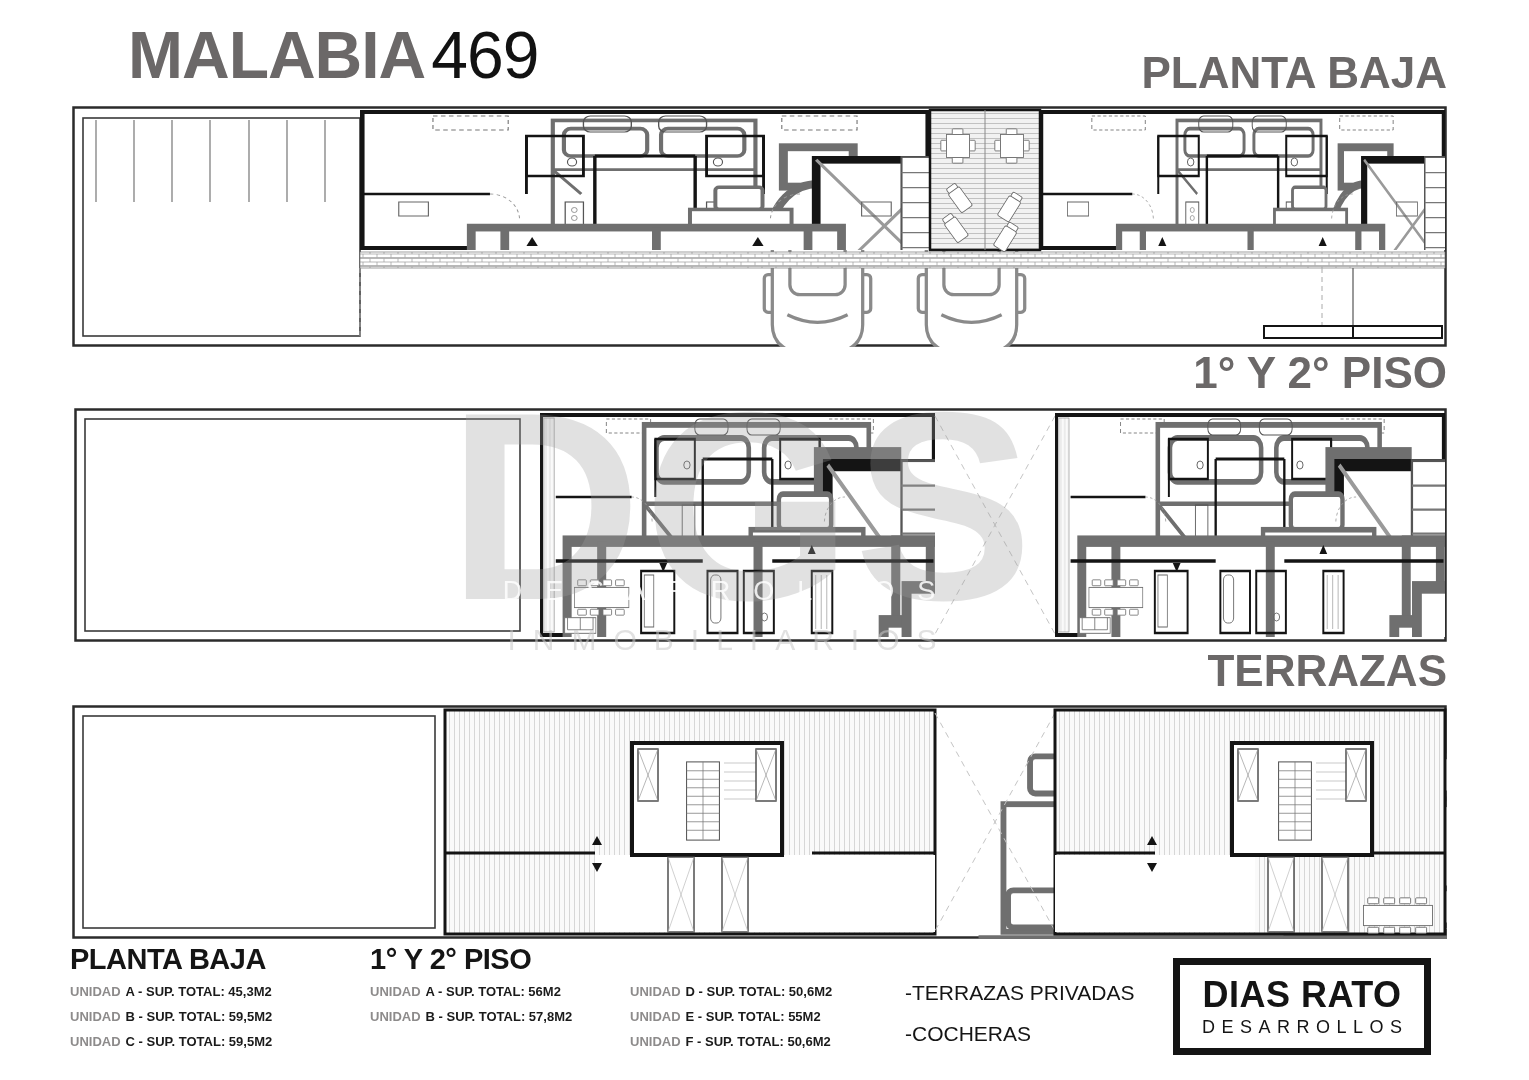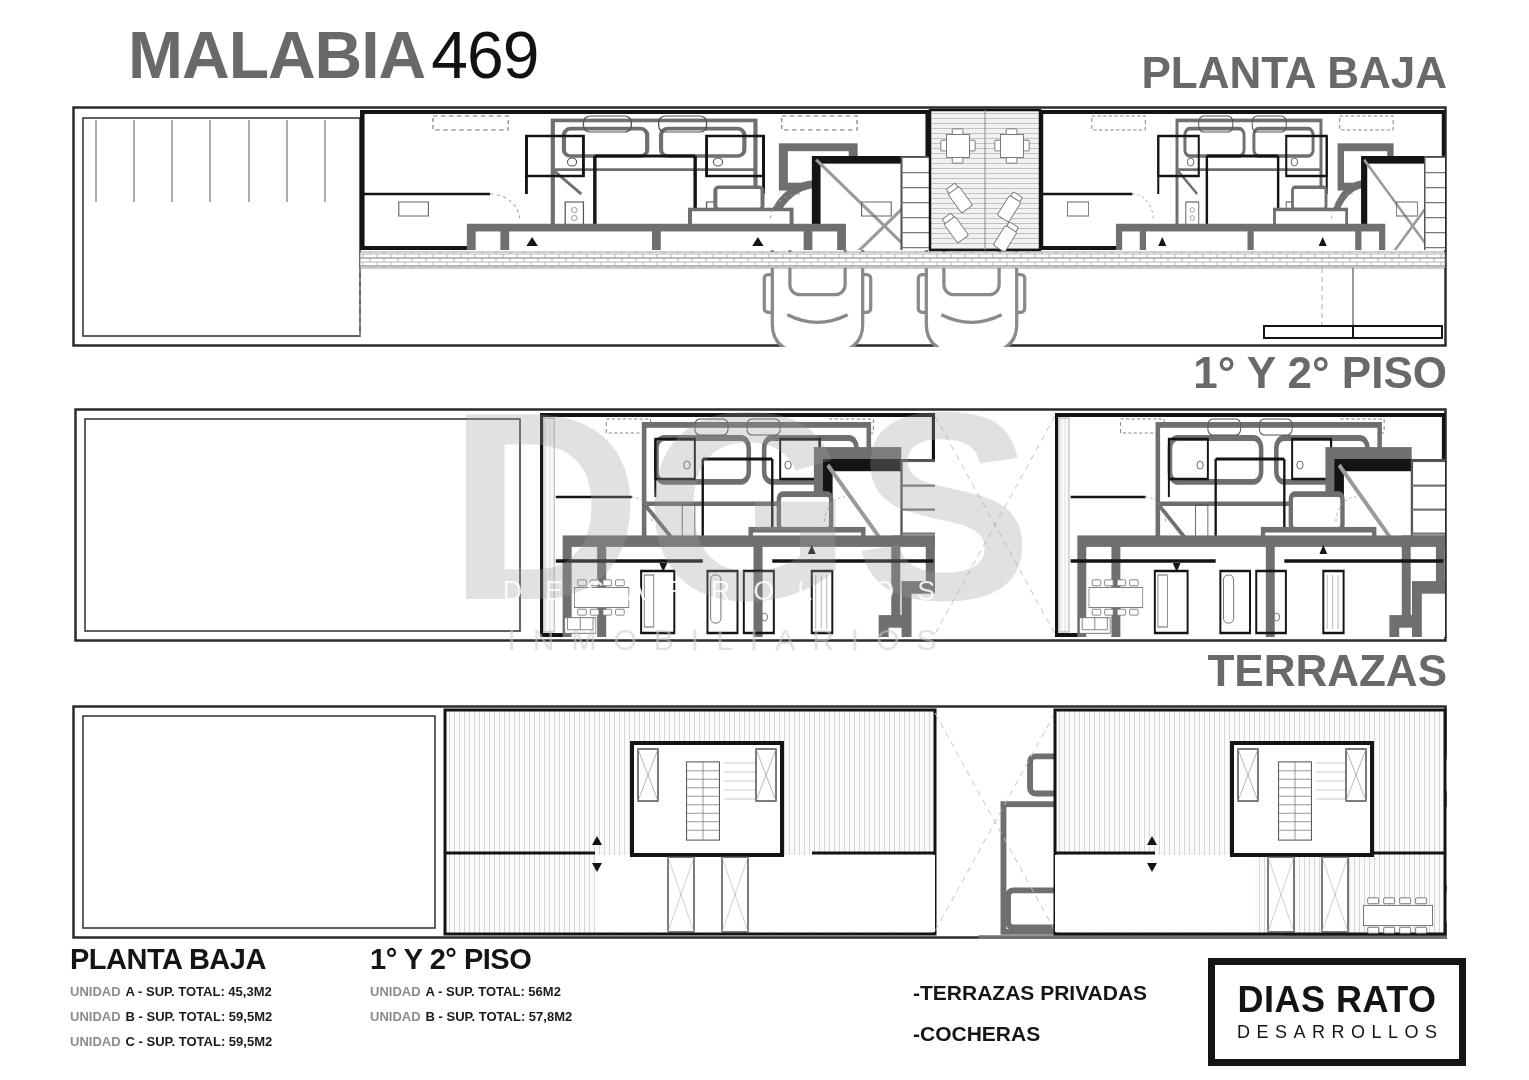--- a/index.html
+++ b/index.html
@@ -18,24 +18,24 @@
   .wm-big{font-size:268px;font-weight:700;color:#9d9d9d;opacity:.30;line-height:232px;letter-spacing:2px;}
   .wm-mid{margin-top:-46px;font-size:27px;letter-spacing:23px;color:#ffffff;opacity:.85;font-weight:400;white-space:nowrap;}
   .wm-bot{margin-top:16px;font-size:30px;letter-spacing:17px;color:#c9c9c9;opacity:.55;font-weight:400;white-space:nowrap;}
   
   .legend-col{position:absolute;top:944px;}
   .lhead{font-size:29px;font-weight:800;color:#151515;line-height:31px;margin-bottom:4px;white-space:nowrap;letter-spacing:-.5px;}
   .lhead-spacer{height:35px;}
   .lrow{font-size:13px;font-weight:700;line-height:25px;white-space:nowrap;}
   .lpre{color:#8d8b8b;margin-right:5px;}
   .ldet{color:#1a1a1a;}
-  .lnotes{position:absolute;left:905px;top:972px;font-size:21px;font-weight:700;color:#151515;line-height:41px;margin-left:8px;}
+  .lnotes{position:absolute;left:905px;top:972px;font-size:21px;font-weight:400;color:#151515;line-height:41px;}
   .lnote-row{white-space:nowrap;}
   
-  .logo-box{position:absolute;left:1208px;top:958px;width:258px;height:108px;border:7px solid #141414;
+  .logo-box{position:absolute;left:1173px;top:958px;width:258px;height:97px;border:7px solid #141414;
             box-sizing:border-box;background:#fff;display:flex;flex-direction:column;align-items:center;justify-content:center;}
   .logo1{font-size:36px;font-weight:800;color:#141414;line-height:38px;letter-spacing:.5px;}
   .logo2{font-size:18px;font-weight:500;color:#141414;letter-spacing:6.5px;text-indent:6.5px;margin-top:3px;}
 </style>
 </head>
 <body>
 
 <svg width="0" height="0" style="position:absolute" aria-hidden="true">
 <defs>
   <pattern id="brick" width="14" height="8" patternUnits="userSpaceOnUse">
@@ -386,20 +386,26 @@
     <div class="lrow"><span class="lpre">UNIDAD</span><span class="ldet">B - SUP. TOTAL: 59,5M2</span></div>
     <div class="lrow"><span class="lpre">UNIDAD</span><span class="ldet">C - SUP. TOTAL: 59,5M2</span></div>
   </div>
 
   <div class="legend-col" style="left:370px">
     <div class="lhead">1° Y 2° PISO</div>
     <div class="lrow"><span class="lpre">UNIDAD</span><span class="ldet">A - SUP. TOTAL: 56M2</span></div>
     <div class="lrow"><span class="lpre">UNIDAD</span><span class="ldet">B - SUP. TOTAL: 57,8M2</span></div>
   </div>
 
+  <div class="legend-col" style="left:630px">
+    <div class="lhead-spacer"></div>
+    <div class="lrow"><span class="lpre">UNIDAD</span><span class="ldet">D - SUP. TOTAL: 50,6M2</span></div>
+    <div class="lrow"><span class="lpre">UNIDAD</span><span class="ldet">E - SUP. TOTAL: 55M2</span></div>
+    <div class="lrow"><span class="lpre">UNIDAD</span><span class="ldet">F - SUP. TOTAL: 50,6M2</span></div>
+  </div>
 
   <div class="lnotes">
     <div class="lnote-row">-TERRAZAS PRIVADAS</div>
     <div class="lnote-row">-COCHERAS</div>
   </div>
 
   <div class="logo-box">
     <div class="logo1">DIAS RATO</div>
     <div class="logo2">DESARROLLOS</div>
   </div>

